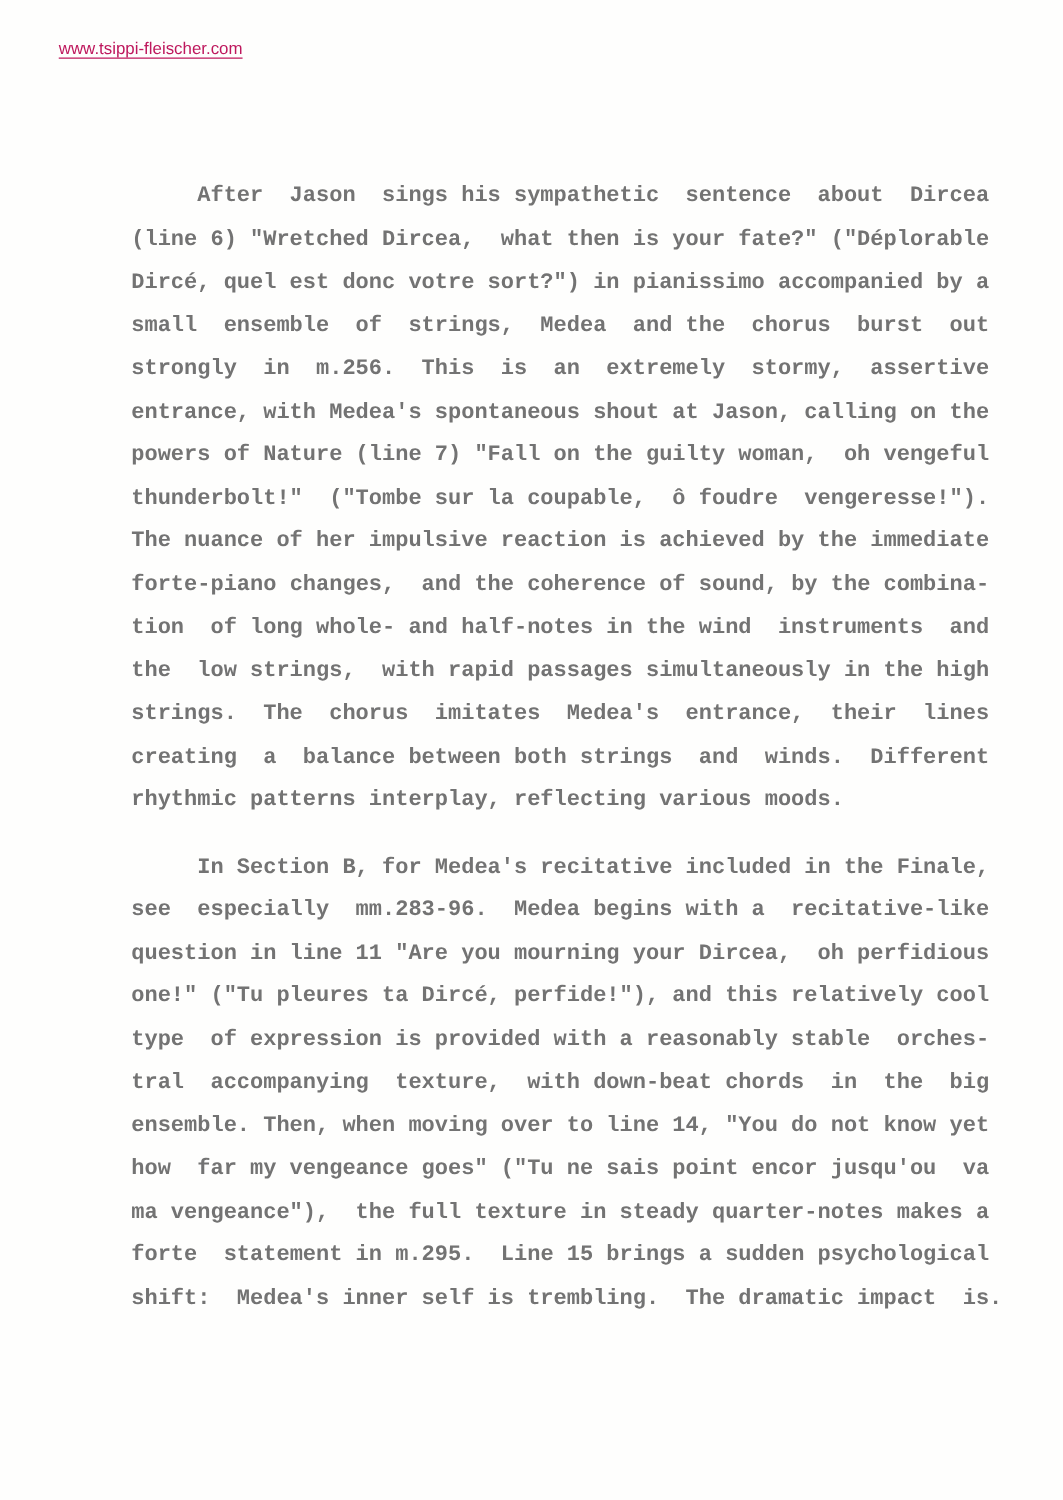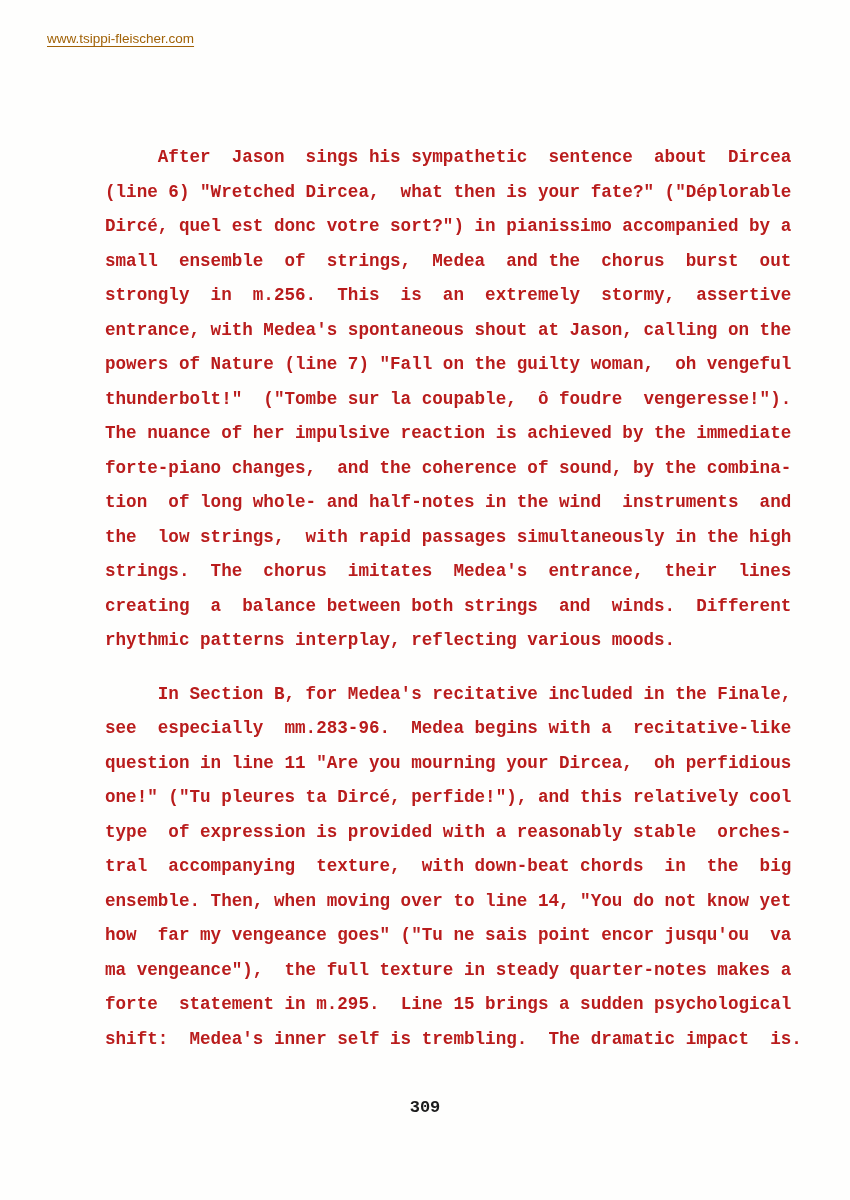--- a/index.html
+++ b/index.html
@@ -14,35 +14,35 @@
     background: #fefefd;
     overflow: hidden;
     font-family: "Liberation Mono", "DejaVu Sans Mono", monospace;
   }
   .url-link {
     position: absolute;
     left: 47px;
     top: 31px;
     font-family: "Liberation Sans", sans-serif;
     font-size: 13.5px;
-    color: #a16207;
+    color: #be185d;
     text-decoration: underline;
     text-underline-offset: 3px;
     cursor: pointer;
   }
   .doc-body {
     position: absolute;
     left: 105px;
     top: 140px;
     width: 700px;
     font-family: "Liberation Mono", "DejaVu Sans Mono", monospace;
     font-size: 17.6px;
     font-weight: bold;
     line-height: 34.5px;
-    color: #b91c1c;
+    color: #737373;
     white-space: pre;
     letter-spacing: 0px;
   }
   .paragraph { margin: 0; }
   .paragraph + .paragraph { margin-top: 19px; }
   .line { white-space: pre; }
   .u {
     text-decoration-style: dashed;
     text-decoration-thickness: 1.6px;
     text-underline-offset: 4px;
@@ -60,14 +60,13 @@
   }
 </style>
 </head>
 <body>
 
 <div class="page">
   <a class="url-link">www.tsippi-fleischer.com</a>
 
   <main class="doc-body" id="doc-body"><div class="paragraph"><div class="line"><span>     After  Jason  sings his sympathetic  sentence  about  Dircea</span></div><div class="line"><span>(line 6) "Wretched Dircea,  what then is your fate?" ("Déplorable</span></div><div class="line"><span>Dircé, quel est donc votre sort?") in </span><span class="u">pianissimo</span><span> accompanied by a</span></div><div class="line"><span>small  ensemble  of  strings,  Medea  and the  chorus  burst  out</span></div><div class="line"><span>strongly  in  m.256.  This  is  an  extremely  stormy,  assertive</span></div><div class="line"><span>entrance, with Medea's spontaneous shout at Jason, calling on the</span></div><div class="line"><span>powers of Nature (line 7) "Fall on the guilty woman,  oh vengeful</span></div><div class="line"><span>thunderbolt!"  ("Tombe sur la coupable,  ô foudre  vengeresse!").</span></div><div class="line"><span>The nuance of her impulsive reaction is achieved by the immediate</span></div><div class="line"><span class="u">forte</span><span>-</span><span class="u">piano</span><span> changes,  and the coherence of sound, by the combina-</span></div><div class="line"><span>tion  of long whole- and half-notes in the wind  instruments  and</span></div><div class="line"><span>the  low strings,  with rapid passages simultaneously in the high</span></div><div class="line"><span>strings.  The  chorus  imitates  Medea's  entrance,  their  lines</span></div><div class="line"><span>creating  a  balance between both strings  and  winds.  Different</span></div><div class="line"><span>rhythmic patterns interplay, reflecting various moods.</span></div></div><div class="paragraph"><div class="line"><span>     In Section B, for Medea's recitative included in the Finale,</span></div><div class="line"><span>see  especially  mm.283-96.  Medea begins with a  recitative-like</span></div><div class="line"><span>question in line 11 "Are you mourning your Dircea,  oh perfidious</span></div><div class="line"><span>one!" ("Tu pleures ta Dircé, perfide!"), and this relatively cool</span></div><div class="line"><span>type  of expression is provided with a reasonably stable  orches-</span></div><div class="line"><span>tral  accompanying  texture,  with down-beat chords  in  the  big</span></div><div class="line"><span>ensemble. Then, when moving over to line 14, "You do not know yet</span></div><div class="line"><span>how  far my vengeance goes" ("Tu ne sais point encor jusqu'ou  va</span></div><div class="line"><span>ma vengeance"),  the full texture in steady quarter-notes makes a</span></div><div class="line"><span class="u">forte</span><span>  statement in m.295.  Line 15 brings a sudden psychological</span></div><div class="line"><span>shift:  Medea's inner self is trembling.  The dramatic impact  is.</span></div></div></main>
 
-  <div class="page-number">309</div>
 </div>
 
 </body></html>

